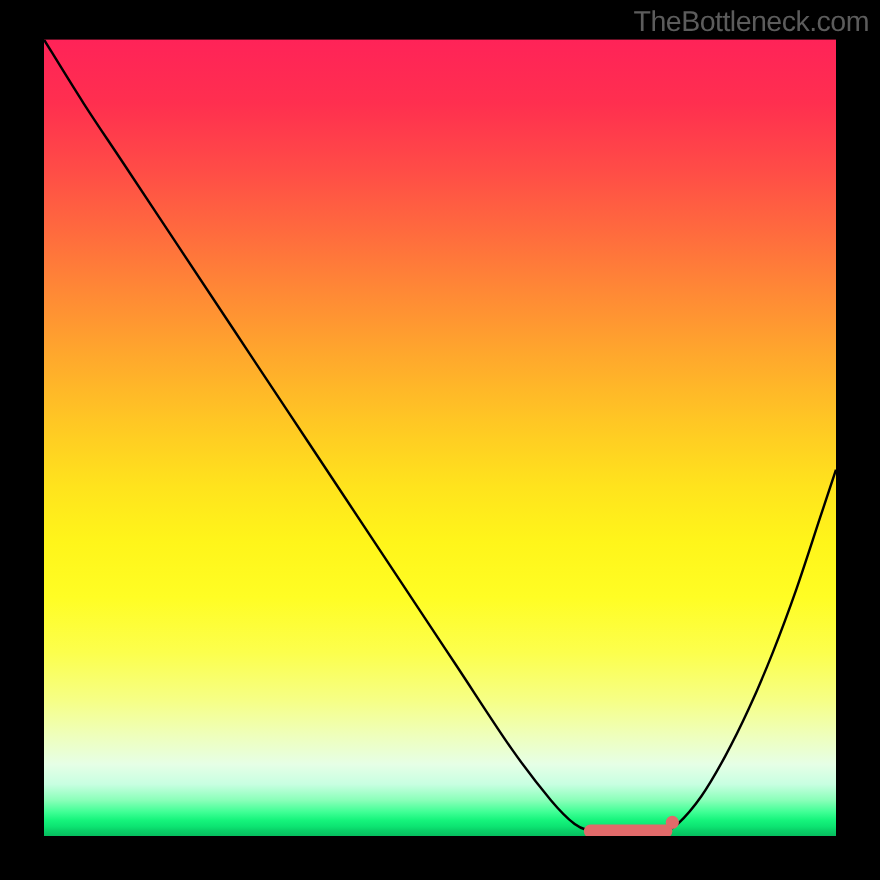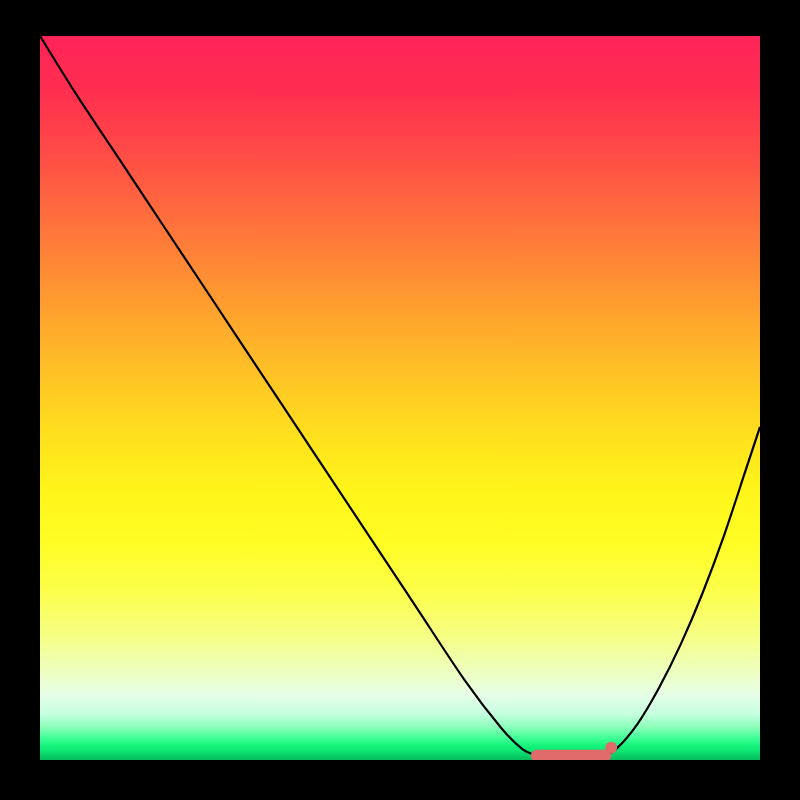--- a/index.html
+++ b/index.html
@@ -74,20 +74,21 @@
     width: 720px;
     height: 724px;
     z-index: 3;
   }
 </style>
 </head>
 <body>
 
 <div class="frame">
 
+  <div class="watermark">TheBottleneck.com</div>
 
   <div class="plot-outer">
     <div class="plot-inner"></div>
 
     <svg class="curves" viewBox="0 0 720 724" preserveAspectRatio="none">
       <path d="M 0 0 C 6 9.653333333333327 24 39.216666666666626 36 57.91999999999996 C 48 76.62333333333329 57.6 90.50000000000001 72 112.22000000000003 C 86.4 133.94000000000003 105.60000000000001 162.9 122.4 188.24 C 139.2 213.58 156 238.92 172.79999999999998 264.26 C 189.59999999999997 289.59999999999997 206.39999999999998 314.93999999999994 223.2 340.28 C 240 365.62 256.8 390.96000000000004 273.6 416.3 C 290.40000000000003 441.64 307.2 466.98 324 492.32 C 340.8 517.66 357.6 543 374.40000000000003 568.34 C 391.20000000000005 593.6800000000001 410.4 623.8466666666667 424.79999999999995 644.36 C 439.19999999999993 664.8733333333333 451.2 679.9566666666666 460.8 691.42 C 470.40000000000003 702.8833333333333 476.40000000000003 708.434 482.40000000000003 713.14 C 488.40000000000003 717.846 493.2 718.3286666666665 496.79999999999995 719.656 C 500.3999999999999 720.9833333333333 502.79999999999995 720.8626666666667 503.99999999999994 721.104" id="path-left" fill="none" stroke="#000" stroke-width="2.2"></path>
       <path d="M 503.99999999999994 721.104 L 518.4 722.552 L 532.8 722.552 L 547.2 722.552 L 561.6 721.104" id="path-flat" fill="none" stroke="#000" stroke-width="2.2"></path>
       <path d="M 561.6 721.104 C 564 719.7766666666666 570 718.6906666666666 576 713.14 C 582 707.5893333333333 590.4 698.0566666666666 597.6 687.8 C 604.8000000000001 677.5433333333333 612 664.8733333333333 619.2 651.6 C 626.4000000000001 638.3266666666667 633.5999999999999 623.8466666666666 640.8 608.16 C 648 592.4733333333334 655.1999999999999 575.58 662.4 557.48 C 669.6 539.38 676.8 520.0733333333334 684 499.56 C 691.2 479.0466666666667 699.6 452.5 705.6 434.4 C 711.6 416.29999999999995 717.6 398.2 720 390.96" id="path-right" fill="none" stroke="#000" stroke-width="2.2"></path>
       <path d="M 496.79999999999995 719.656 L 565.2 719.656" id="path-marker" fill="none" stroke="#e16a6a" stroke-width="12" stroke-linecap="round"></path>
       <circle id="marker-end" r="6" fill="#e16a6a" cx="571.2" cy="711.656"></circle>

